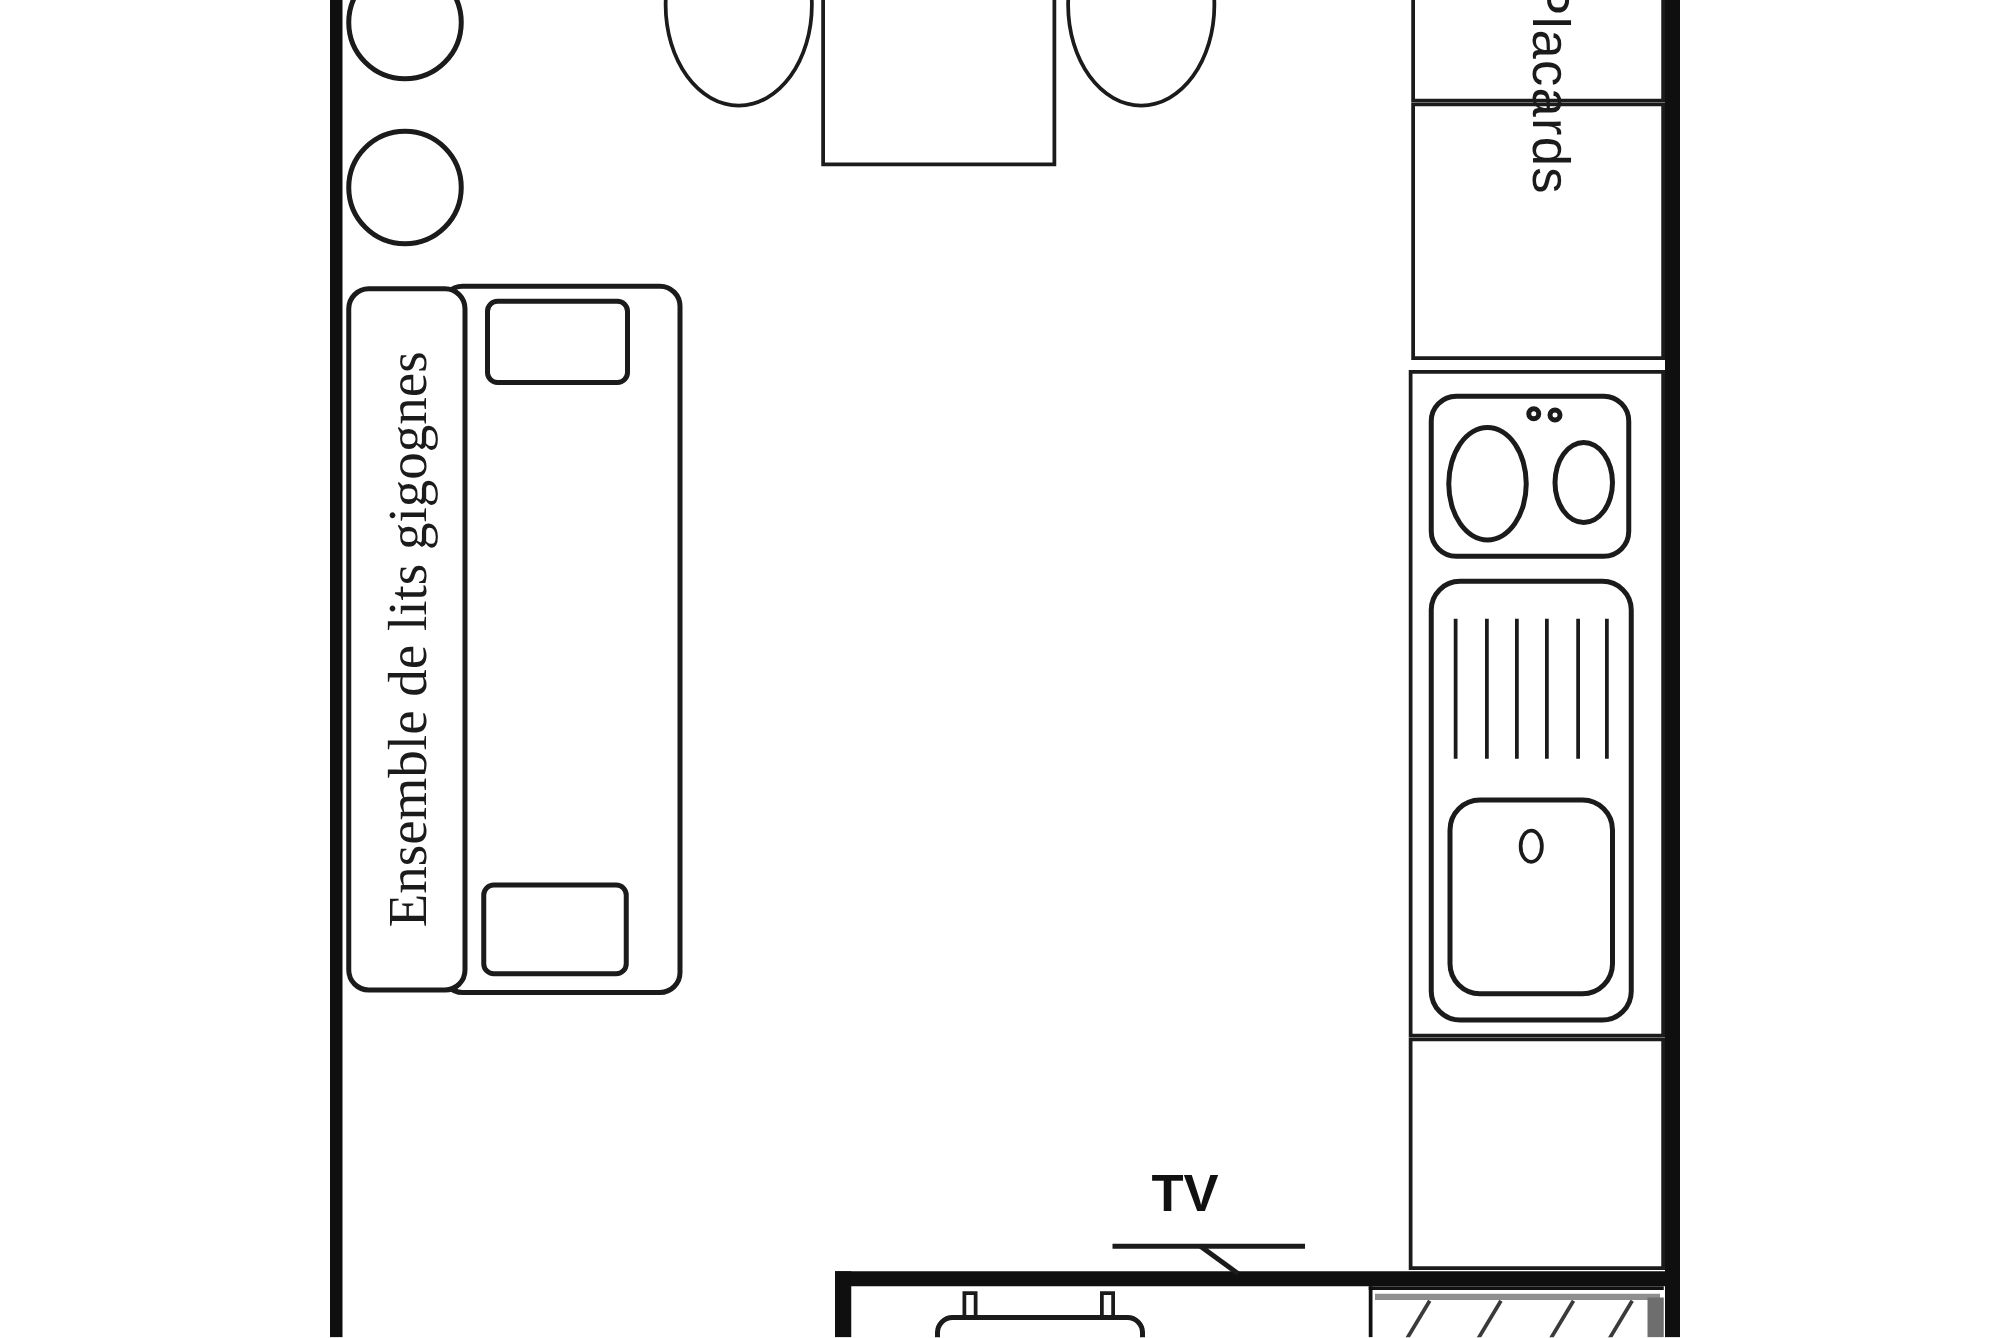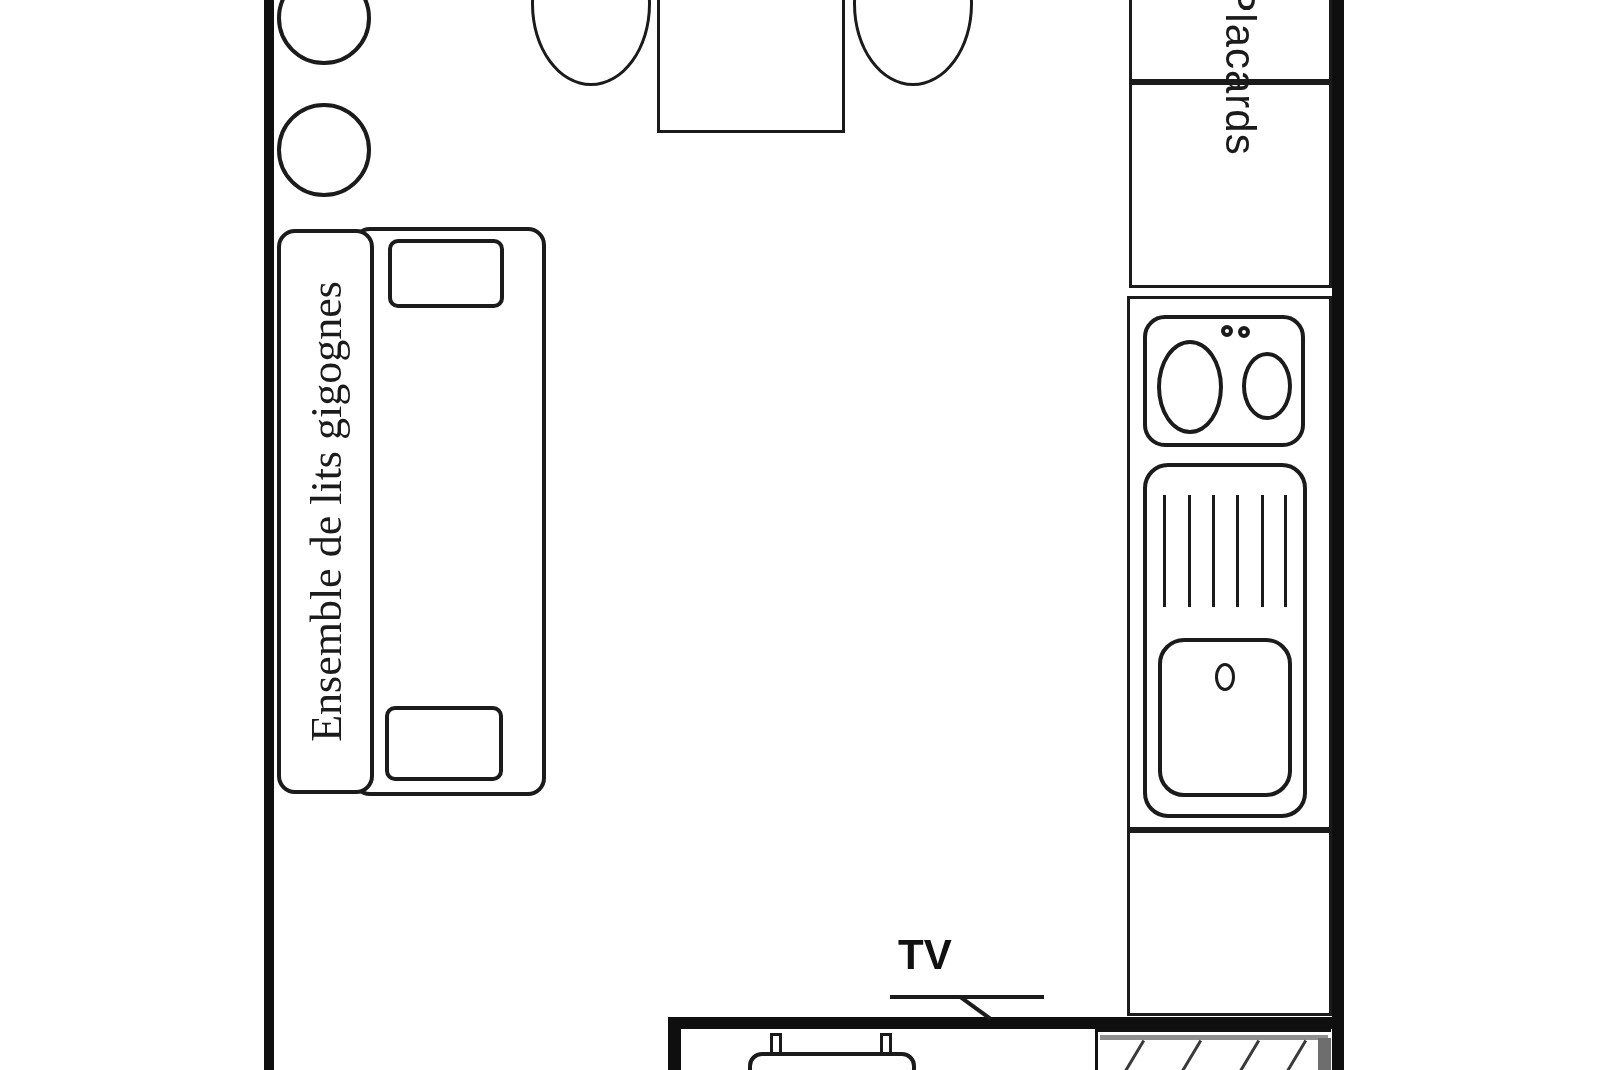--- a/index.html
+++ b/index.html
@@ -27,21 +27,21 @@
     width:561px;height:95px;left:46px;top:464px;
     transform:rotate(-90deg);
     font-family:"Liberation Serif",serif;font-size:44px;
   }
   .placards-label{
     width:220px;height:50px;left:1130px;top:45px;
     transform:rotate(90deg);
     font-size:42px;letter-spacing:1px;
   }
   .tv-label{
-    left:898px;top:931px;width:100px;text-align:left;
+    left:898px;top:931px;width:100px;text-align:center;
     font-size:42px;font-weight:bold;color:#111;
   }
   .line{background:#1b1b1b;}
   .drain-line{width:3px;height:112px;background:#1b1b1b;}
   .slash{width:3px;height:36px;background:#3a3a3a;transform:rotate(31deg);}
   .gray{background:#8f8f8f;}
 </style>
 </head>
 <body>
 

